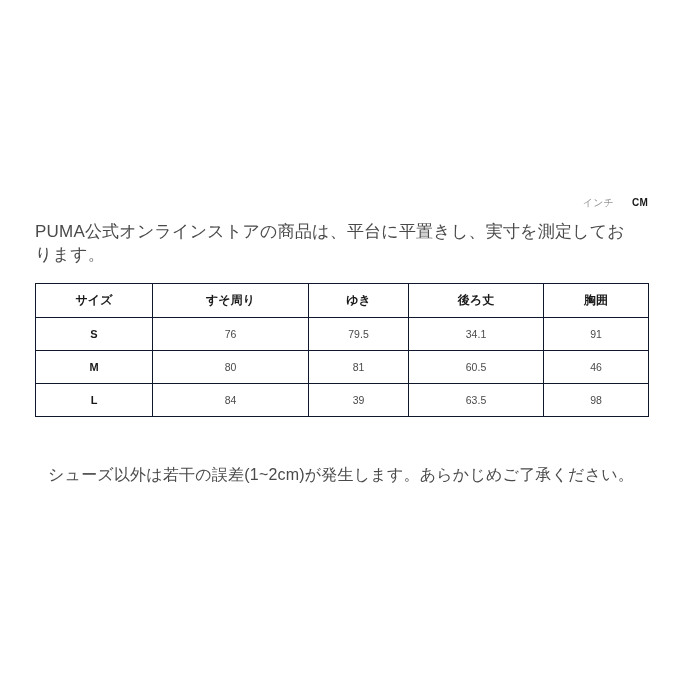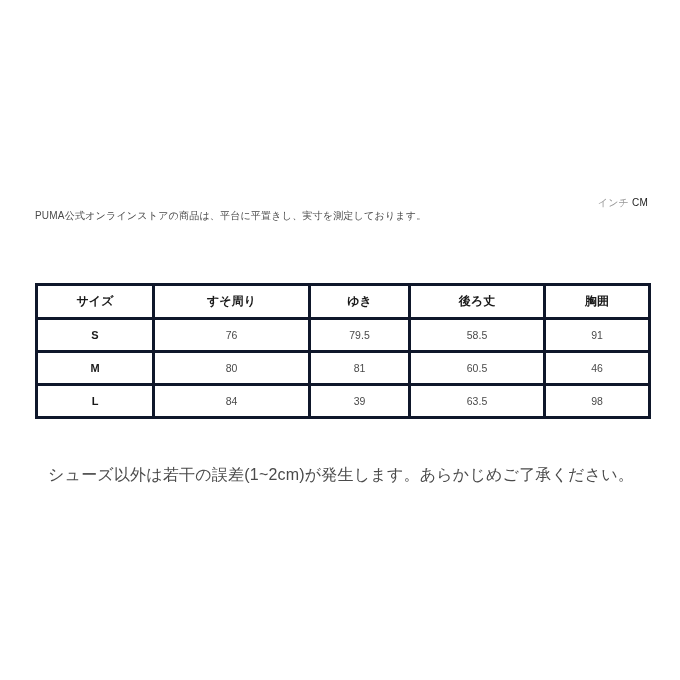--- a/index.html
+++ b/index.html
@@ -14,53 +14,53 @@
   }
   .page { position: absolute; inset: 0; background: #ffffff; }
 
   
   .unit-toggle {
     position: absolute;
     top: 196px;
     right: 32px;
     display: flex;
     align-items: baseline;
-    gap: 3px;
+    gap: 18px;
     font-size: 10px;
     letter-spacing: 0.2px;
   }
   .unit-inch { color: #979797; font-weight: normal; cursor: pointer; }
-  .unit-cm   { color: #191919; font-weight: normal; cursor: pointer; }
+  .unit-cm   { color: #191919; font-weight: bold; cursor: pointer; }
 
   
   .intro {
     position: absolute;
     left: 35px;
-    top: 204px;
+    top: 220px;
     width: 600px;
-    font-size: 10px;
+    font-size: 17px;
     line-height: 23px;
     color: #4a4a4a;
     letter-spacing: 0.2px;
   }
 
   
   .size-table-wrap {
     position: absolute;
     left: 35px;
     top: 283px;
     width: 613px;
   }
   table.size-table {
     border-collapse: collapse;
     width: 613px;
     table-layout: fixed;
   }
   .size-table th, .size-table td {
-    border: 3px solid #0f172a;
+    border: 1px solid #0f172a;
     text-align: center;
     vertical-align: middle;
     background: #ffffff;
     overflow: hidden;
     white-space: nowrap;
   }
   .size-table thead th {
     height: 34px;
     font-size: 12px;
     font-weight: bold;
@@ -126,21 +126,21 @@
           <th>ゆき</th>
           <th>後ろ丈</th>
           <th>胸囲</th>
         </tr>
       </thead>
       <tbody>
         <tr>
           <td class="size-label">S</td>
           <td class="measure">76</td>
           <td class="measure">79.5</td>
-          <td class="measure">58.5</td>
+          <td class="measure">34.1</td>
           <td class="measure">91</td>
         </tr>
         <tr>
           <td class="size-label">M</td>
           <td class="measure">80</td>
           <td class="measure">81</td>
           <td class="measure">60.5</td>
           <td class="measure">46</td>
         </tr>
         <tr>

